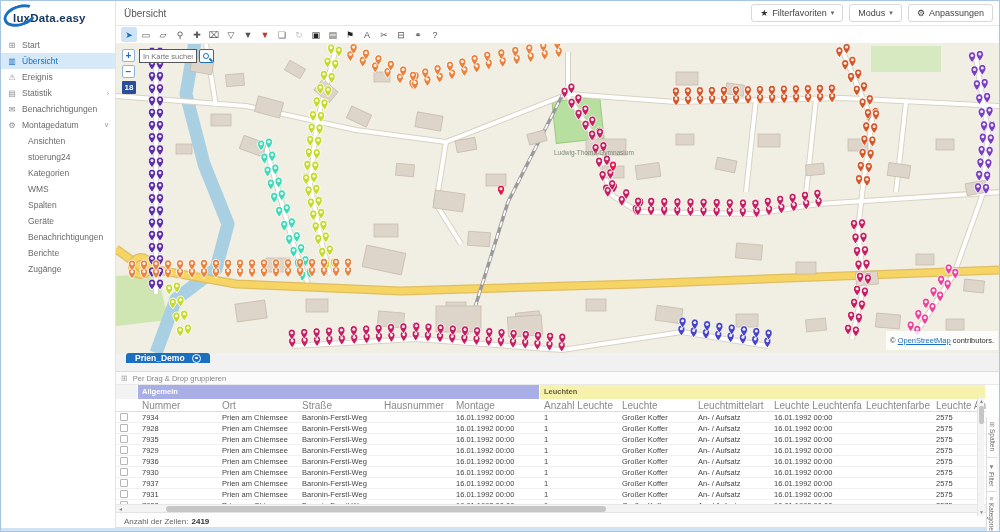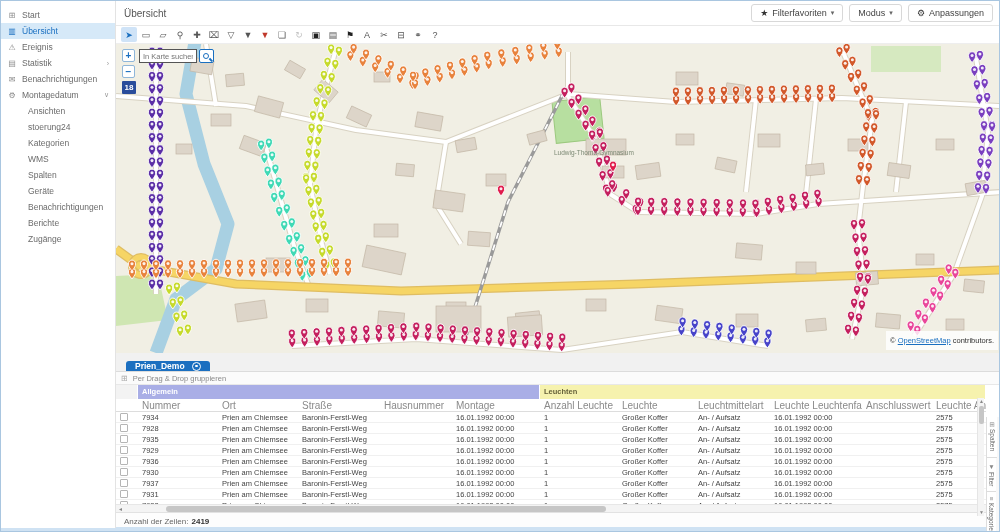--- a/index.html
+++ b/index.html
@@ -58,21 +58,21 @@
   .search-btn{width:15px;height:14px;border:1px solid #1a6fc0;background:#fff;border-radius:2px;
               position:relative;display:inline-block}
   .mag{position:absolute;left:3px;top:2.5px;width:6px;height:6px;border:1.4px solid #1a6fc0;border-radius:50%}
   .mag:after{content:"";position:absolute;left:5px;top:5px;width:4px;height:1.5px;background:#1a6fc0;transform:rotate(45deg)}
   .attribution{position:absolute;right:3px;bottom:3px;background:rgba(255,255,255,.8);font-size:7.5px;
                color:#333;padding:5px 4px;z-index:6}
   .attribution a{color:#1a6fc0;text-decoration:underline}
   .map-label{position:absolute;font-size:6.5px;color:#7d8a75;z-index:5;white-space:nowrap}
   
   .bottom{position:absolute;left:0;top:352px;width:885px;height:175px;background:#fff}
-  .tabrow{height:19px;background:#f1f1f1;border-bottom:1px solid #dcdcdc;display:flex;align-items:flex-end;padding-left:10px}
+  .tabrow{height:19px;background:#f1f1f1;border-bottom:1px solid #dcdcdc;display:flex;align-items:flex-start;padding-left:10px}
   .tab{background:#1b6fc0;color:#fff;font-size:8.5px;font-weight:bold;padding:0 9px;border-radius:3px 3px 0 0;
        display:flex;align-items:center;gap:7px}
   .eye{width:9px;height:9px;border:1.2px solid #fff;border-radius:50%;position:relative;display:inline-block;background:#1b6fc0}
   .eye:after{content:"";position:absolute;left:2.4px;top:2.4px;width:2.5px;height:2.5px;border-radius:50%;background:#fff}
   .grouphint{height:13px;background:#fbfbfb;border-bottom:1px solid #e8e8e8;display:flex;align-items:center;
              gap:5px;padding-left:5px;font-size:7.5px;color:#8a8a8a}
   .grouphint .gicon{font-size:8px;color:#aaa}
   .grid{position:relative;width:885px}
   .row{display:flex;width:870px}
   .cell{overflow:hidden;white-space:nowrap;padding:0 4px;flex:0 0 auto}
@@ -99,20 +99,24 @@
   .vtab .vicon{font-size:6.5px;color:#888}
   .count-bar{height:17px;border-top:1px solid #e2e2e2;display:flex;align-items:center;padding-left:8px;
              font-size:8px;color:#666;gap:3px;background:#fdfdfd}
   .count-bar b{color:#333}
   .window-bottom{position:absolute;left:0;bottom:0;width:998px;height:4px;background:#cfe2f3}
 </style>
 </head>
 <body>
 
 <aside class="sidebar">
+  <div class="logo">
+    <span class="logo-swoosh"></span>
+    <span class="logo-text">luxData.easy</span>
+  </div>
   <nav class="nav" id="nav">
       <div class="nav-item">
         <span class="glyph">⊞</span>
         <span>Start</span>
       </div>
       <div class="nav-item active">
         <span class="glyph">▥</span>
         <span>Übersicht</span>
       </div>
       <div class="nav-item">
@@ -2029,21 +2033,21 @@
           <div class="cell hdr" style="width:22px"></div>
           <div class="cell hdr" style="width:80px">Nummer</div>
           <div class="cell hdr" style="width:80px">Ort</div>
           <div class="cell hdr" style="width:82px">Straße</div>
           <div class="cell hdr" style="width:72px">Hausnummer</div>
           <div class="cell hdr" style="width:88px">Montage</div>
           <div class="cell hdr" style="width:78px">Anzahl Leuchte</div>
           <div class="cell hdr" style="width:76px">Leuchte</div>
           <div class="cell hdr" style="width:76px">Leuchtmittelart</div>
           <div class="cell hdr" style="width:92px">Leuchte Leuchtenfarbe</div>
-          <div class="cell hdr" style="width:70px">Anschlusswert</div>
+          <div class="cell hdr" style="width:70px">Leuchtenfarbe</div>
           <div class="cell hdr" style="width:54px">Leuchte Anschlusswert</div>
         </div>
       <div class="rows-viewport" id="rowsView">
           <div class="row data-row">
             <div class="cell dcell" style="width:22px;padding:0"><span class="chk"></span></div>
             <div class="cell dcell" style="width:80px">7934</div>
             <div class="cell dcell" style="width:80px">Prien am Chiemsee</div>
             <div class="cell dcell" style="width:82px">Baronin-Ferstl-Weg</div>
             <div class="cell dcell" style="width:72px"></div>
             <div class="cell dcell" style="width:88px">16.01.1992 00:00</div>

